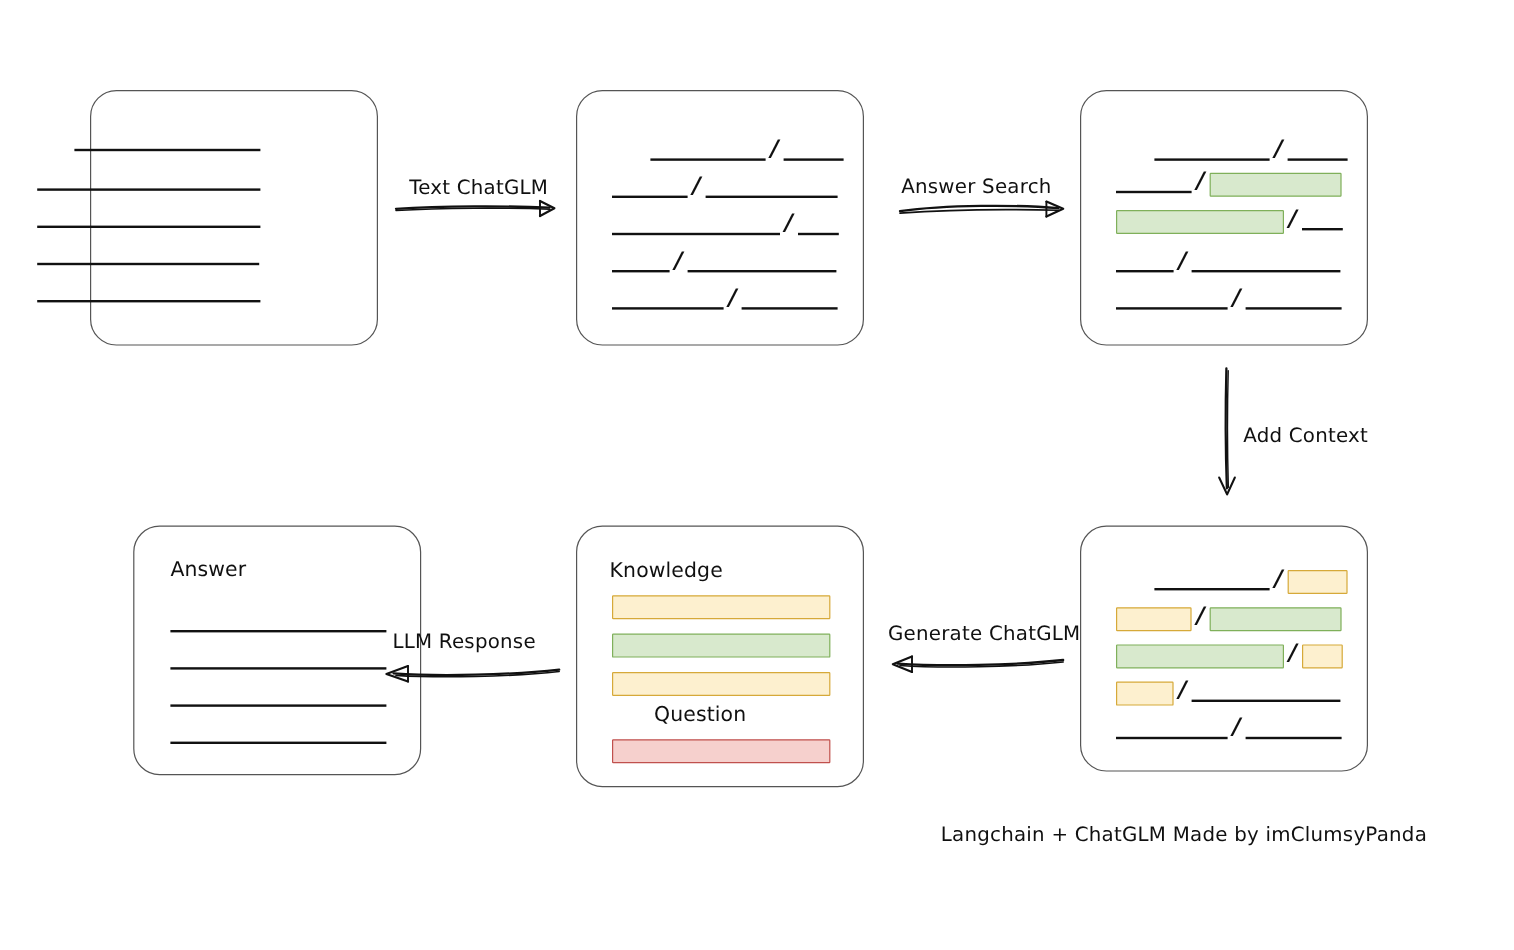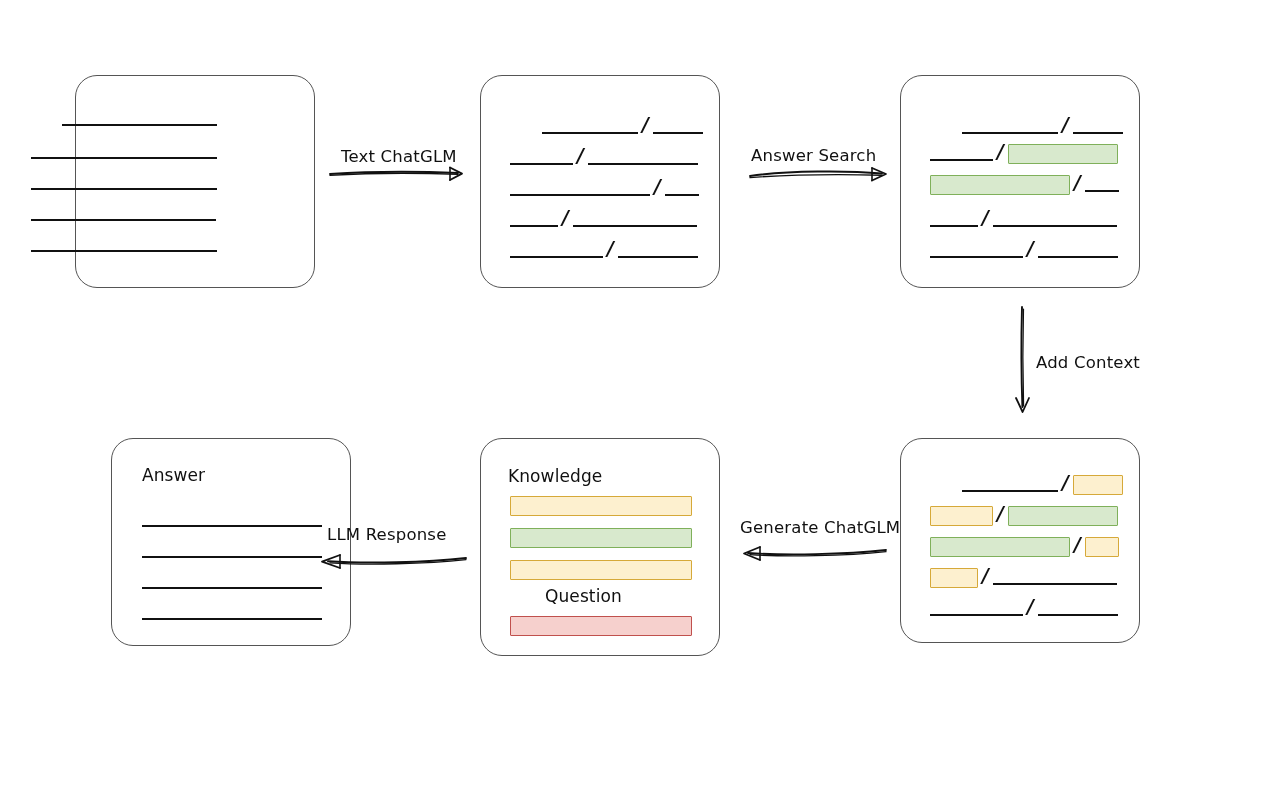--- a/index.html
+++ b/index.html
@@ -331,14 +331,15 @@
   <div class="arrow-label" data-name="generate-prompt-label" style="left:740px; top:518px;">Generate ChatGLM</div>
 
   <svg class="arrow-svg" data-name="llm-response-arrow" style="left:318px; top:548px; width:150px; height:26px;" viewBox="0 0 150 26">
     <path d="M148,10 C108,14.5 48,15.8 10,13.2" fill="none" stroke="#111111" stroke-width="1.9" stroke-linecap="round"></path>
     <path d="M148,11.6 C108,16 48,17.2 12,14.8" fill="none" stroke="#111111" stroke-width="1.3" stroke-linecap="round"></path>
     <path d="M22,7 L4,13.6 L22,20" fill="none" stroke="#111111" stroke-width="1.8" stroke-linejoin="round" stroke-linecap="round"></path>
     <path d="M22,7 L22,20" fill="none" stroke="#111111" stroke-width="1.6" stroke-linecap="round"></path>
   </svg>
   <div class="arrow-label" data-name="llm-response-label" style="left:327px; top:525px;">LLM Response</div>
 
+  <div class="footer-credit" data-name="footer-credit" style="left:784px; top:686px;">Langchain + ChatGLM Made by imClumsyPanda</div>
 
 </div>
 
 </body></html>

